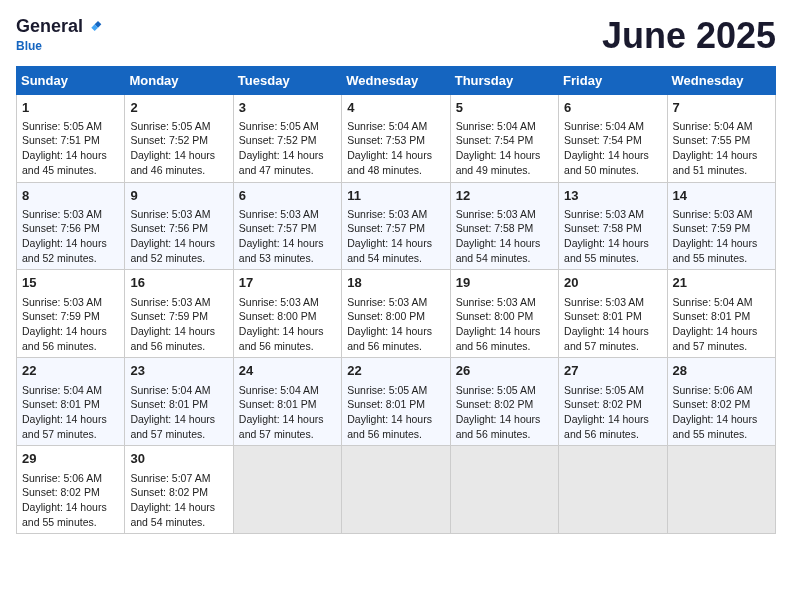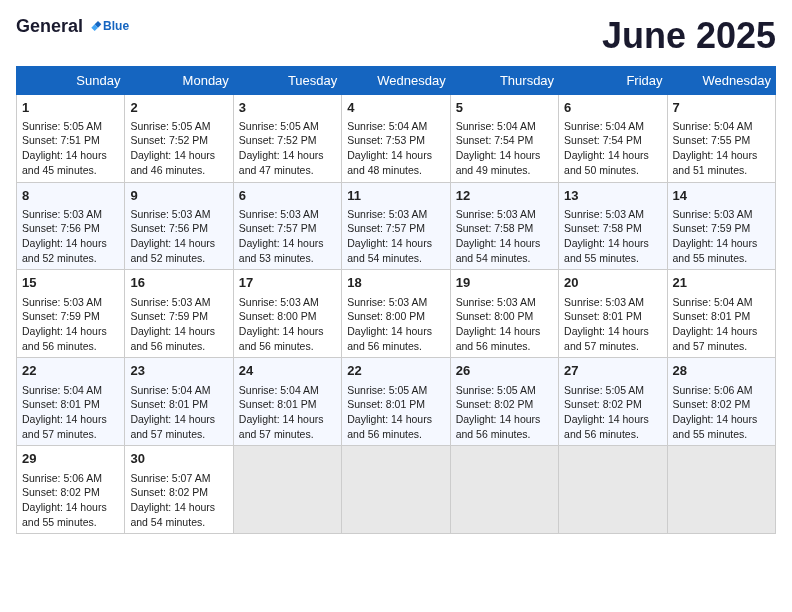--- a/index.html
+++ b/index.html
@@ -48,23 +48,23 @@
     }
     table {
       width: 100%;
       border-collapse: collapse;
       font-size: 11px;
     }
     thead tr th {
       background-color: #1565c0;
       color: #fff;
       padding: 6px 4px;
-      text-align: right;
+      text-align: left;
       font-size: 13px;
-      font-weight: normal;
+      font-weight: bold;
       border: 1px solid #1565c0;
     }
     tbody tr td {
       vertical-align: top;
       padding: 4px 5px;
       border: 1px solid #ccc;
       width: 14.28%;
       min-height: 80px;
       background: #fff;
       font-size: 10.5px;
@@ -78,21 +78,21 @@
       font-size: 13px;
       font-weight: bold;
       display: block;
       margin-bottom: 2px;
     }
     .empty-cell {
       background: #e8e8e8 !important;
     }
     .logo-wrapper {
       display: flex;
-      flex-direction: row;
+      flex-direction: column;
       align-items: flex-start;
     }
     .logo-line1 {
       display: flex;
       align-items: center;
     }
   </style>
 </head>
 <body>
 

